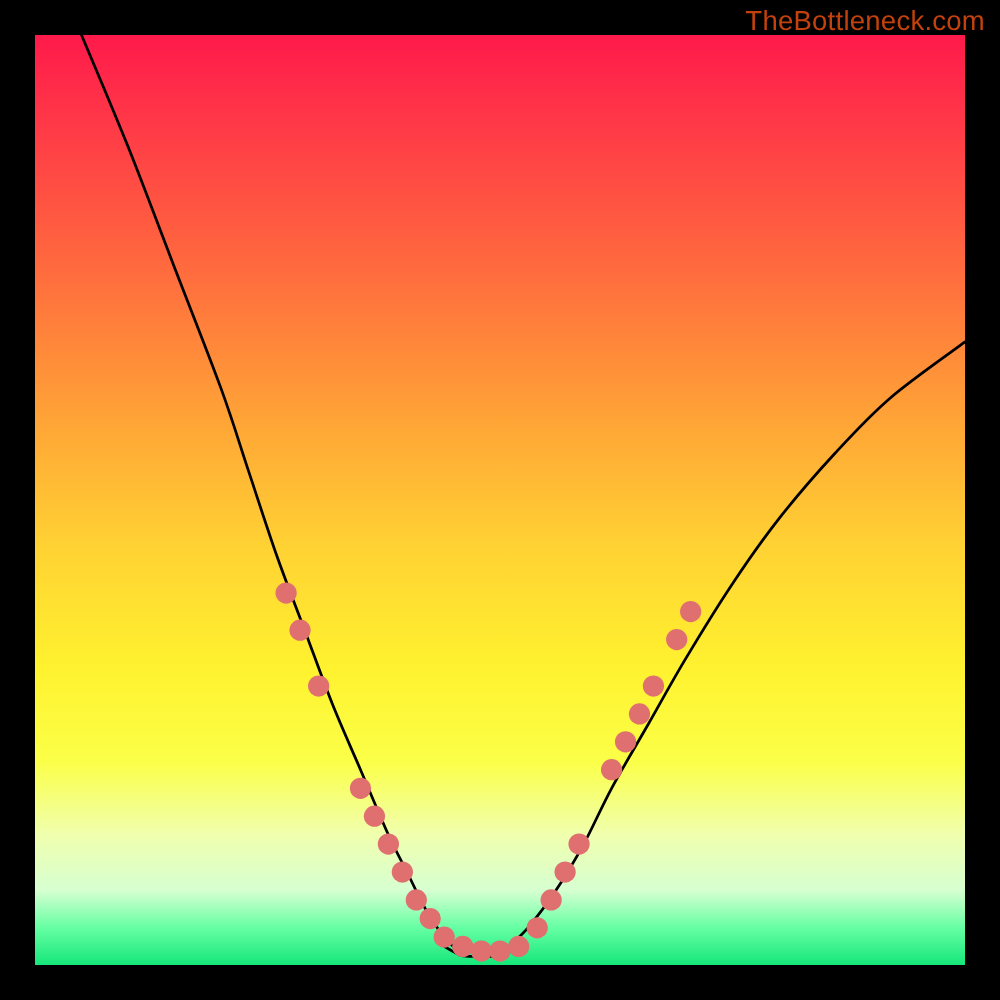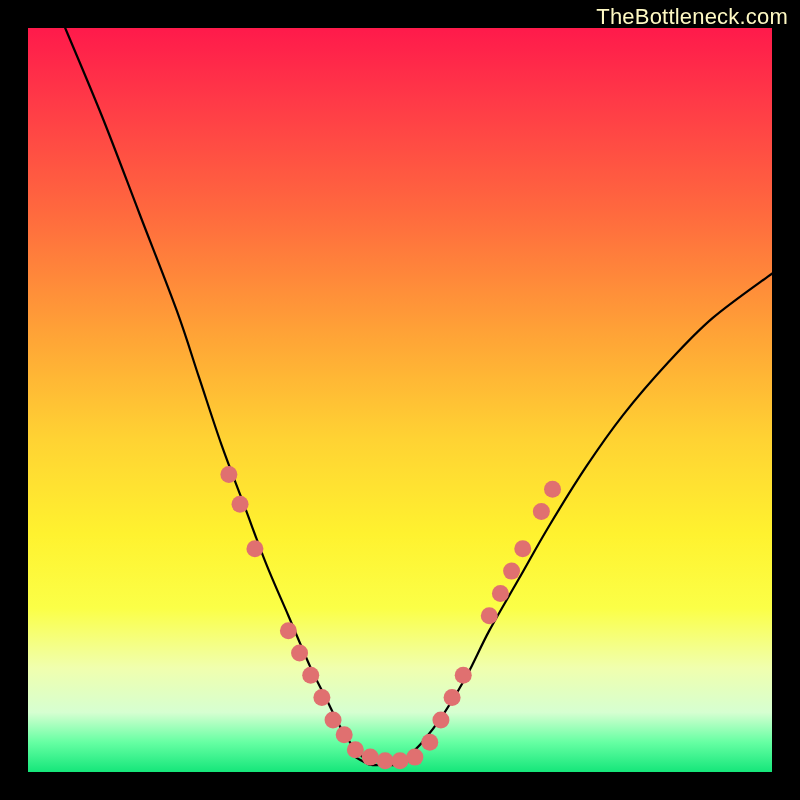--- a/index.html
+++ b/index.html
@@ -28,21 +28,21 @@
       #f0ffae 86%,
       #d6ffd1 92%,
       #66ffa3 96%,
       #15e67a 100%
     );
   }
   .watermark {
     position: absolute;
     top: 4px;
     right: 12px;
-    color: #fef9c3;
+    color: #c2410c;
     font-size: 22px;
     font-weight: 500;
     letter-spacing: 0.2px;
     user-select: none;
   }
   svg.curve {
     position: absolute;
     left: 0;
     top: 0;
     width: 744px;

